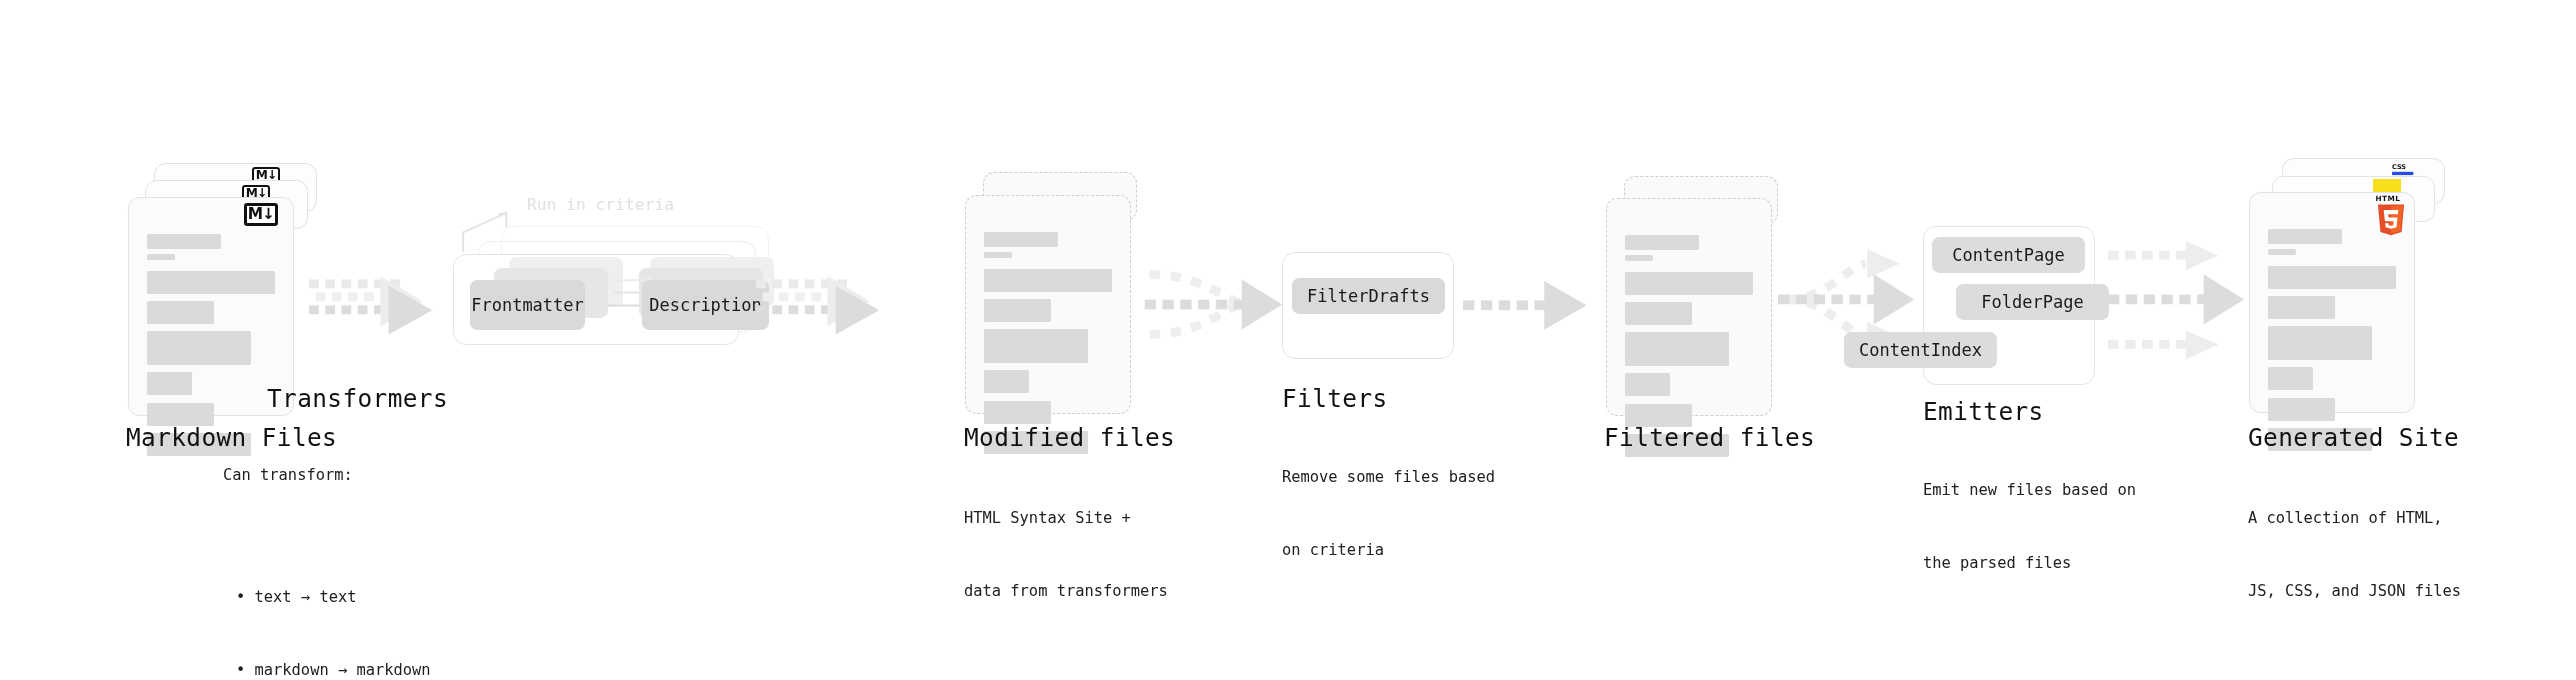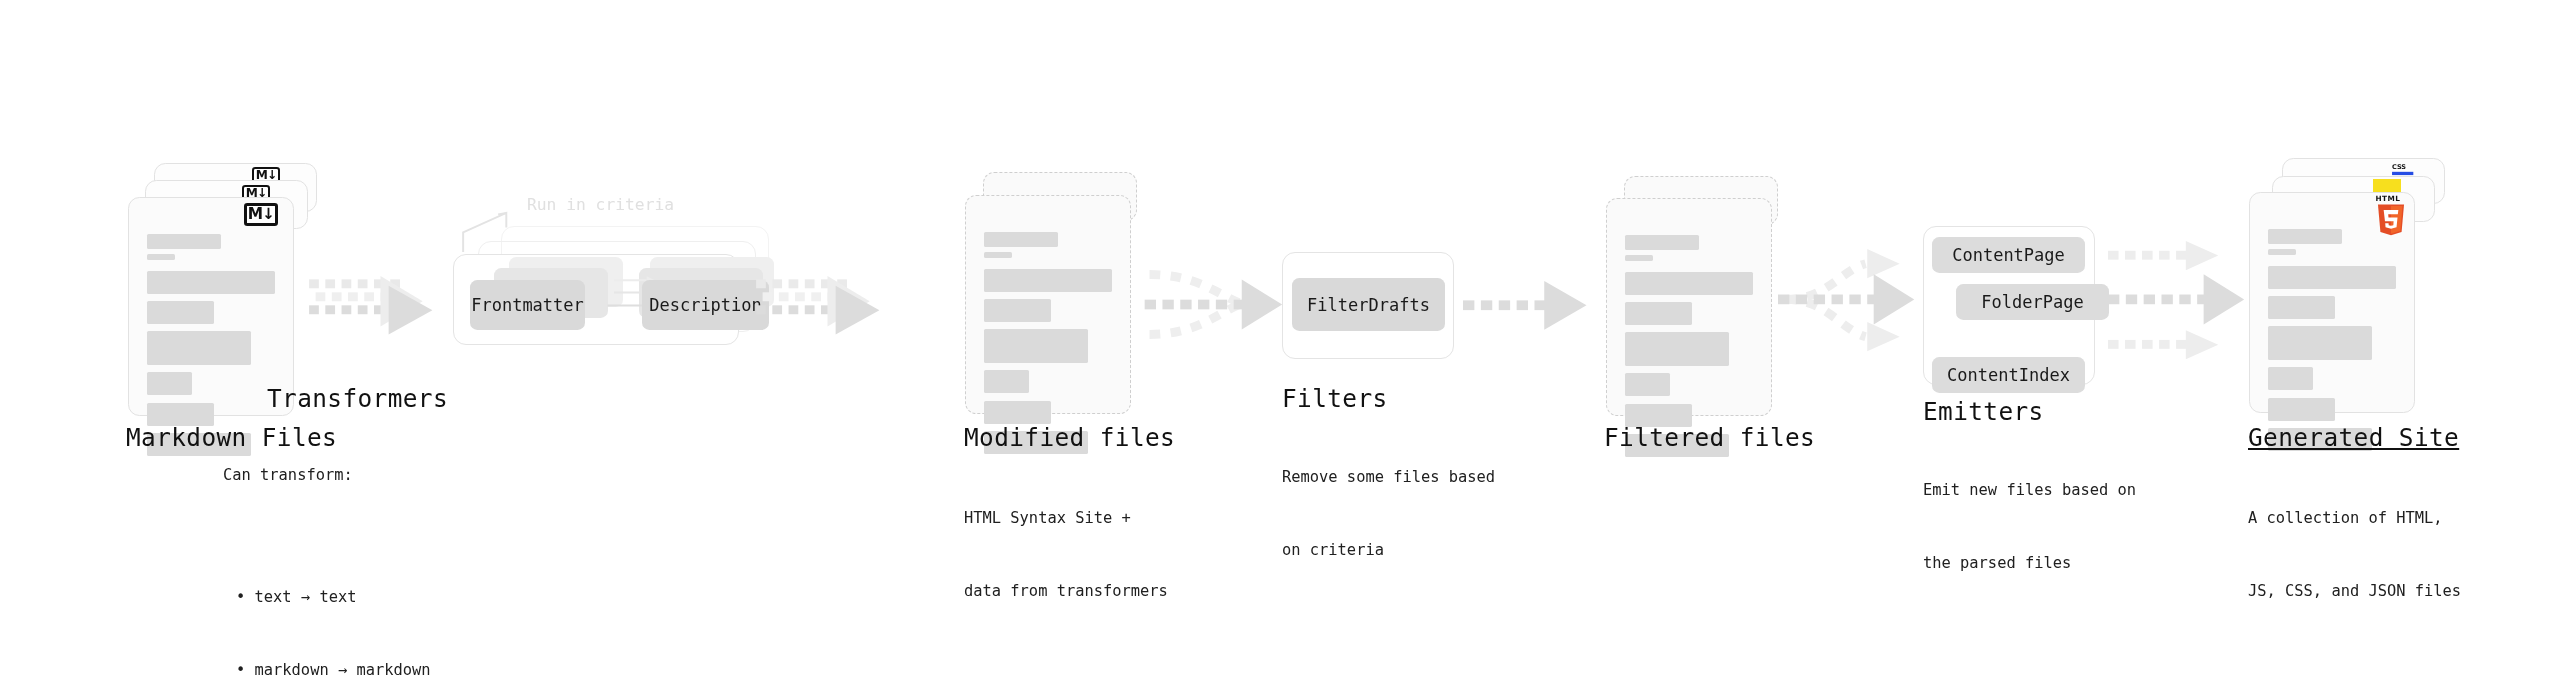--- a/index.html
+++ b/index.html
@@ -297,21 +297,21 @@
       <rect x="52" y="49" width="14" height="12"></rect>
         <rect x="74" y="49" width="14" height="12"></rect>
       <rect x="96" y="49" width="14" height="12"></rect>
         <rect x="118" y="49" width="14" height="12"></rect>
     </g>
     <polygon points="128,24 178,55 128,86" fill="#dcdcdc"></polygon>
   </svg>
 
   <div class="abs">
     <div class="group-box" style="left:1282px; top:252px; width:172px; height:107px;"></div>
-    <div class="chip" style="left:1292px; top:278px; width:153px; height:53px;">
+    <div class="chip" style="left:1292px; top:278px; width:153px; height:36px;">
       <span>FilterDrafts</span>
     </div>
     <div class="title" style="left:1282px; top:384px;">Filters</div>
     <div class="subtitle" style="left:1282px; top:416px;">
       <div>Remove some files based</div>
       <div>on criteria</div>
     </div>
   </div>
 
   <svg class="abs" style="left:1463px; top:276px;" width="130" height="65" viewBox="0 0 160 80">
@@ -359,21 +359,21 @@
   </svg>
 
   <div class="abs">
     <div class="group-box" style="left:1923px; top:226px; width:172px; height:159px;"></div>
     <div class="chip light" style="left:1932px; top:237px; width:153px; height:36px;">
       <span>ContentPage</span>
     </div>
     <div class="chip light" style="left:1932px; top:284px; width:153px; height:36px;margin-left:24px;">
       <span>FolderPage</span>
     </div>
-    <div class="chip light" style="left:1932px; top:332px; width:153px; height:36px;margin-top:25px;">
+    <div class="chip light" style="left:1844px; top:332px; width:153px; height:36px;">
       <span>ContentIndex</span>
     </div>
 
     <div class="title" style="left:1923px; top:397px;">Emitters</div>
     <div class="subtitle" style="left:1923px; top:429px;">
       <div>Emit new files based on</div>
       <div>the parsed files</div>
     </div>
   </div>
 
@@ -431,21 +431,21 @@
       </div>
     </div>
 
     <svg class="abs" style="left:2373px; top:193px;" width="36" height="44" viewBox="0 0 44 54">
       <text x="3" y="10" font-size="9" font-weight="bold" fill="#111" font-family="DejaVu Sans, sans-serif" letter-spacing="0.5">HTML</text>
       <path d="M6,14 L38,14 L35,48 L22,52 L9,48 Z" fill="#e44d26"></path>
       <path d="M22,16 L36,16 L33.5,46.5 L22,50 Z" fill="#f16529"></path>
       <path d="M13,21 L31,21 L30.4,26 L18.6,26 L18.9,30 L30,30 L28.8,42 L22,44 L15.3,42 L14.9,37 L19,37 L19.2,39.5 L22,40.3 L24.9,39.5 L25.2,34.8 L14.6,34.8 Z" fill="#ffffff"></path>
     </svg>
 
-    <div class="title" style="left:2248px; top:423px;text-decoration:underline;">Generated Site</div>
+    <div class="title" style="left:2248px; top:423px;">Generated Site</div>
     <div class="subtitle" style="left:2248px; top:457px;">
       <div>A collection of HTML,</div>
       <div>JS, CSS, and JSON files</div>
     </div>
   </div>
 
 </div>
 
 
 </body></html>

